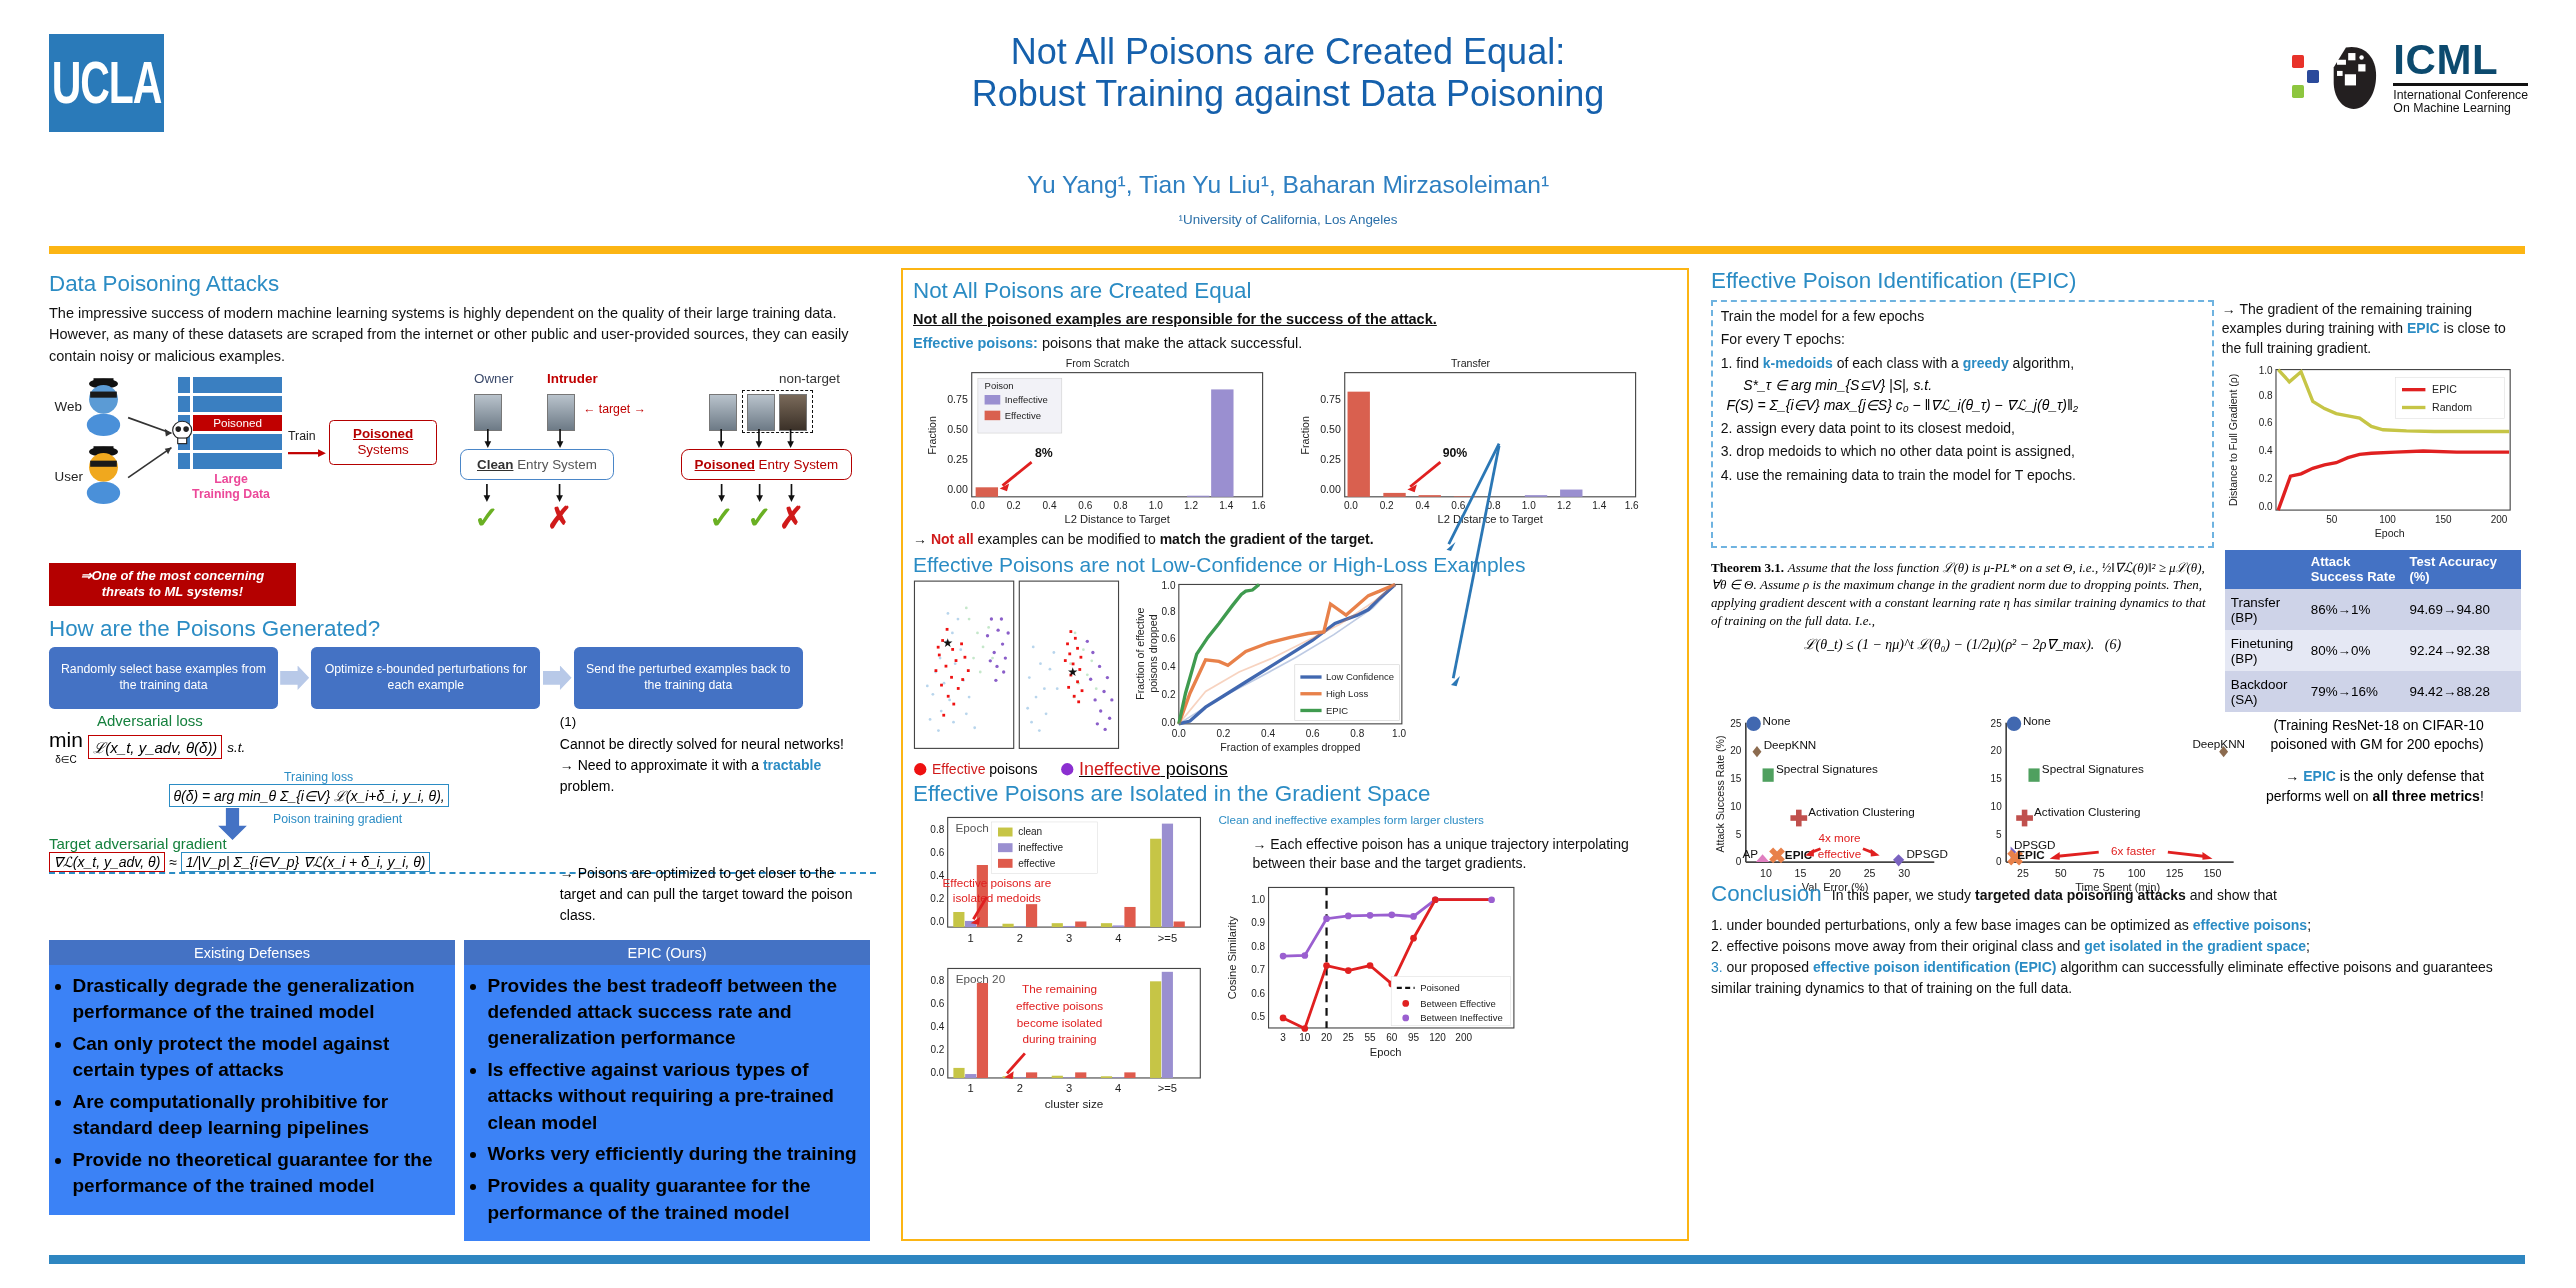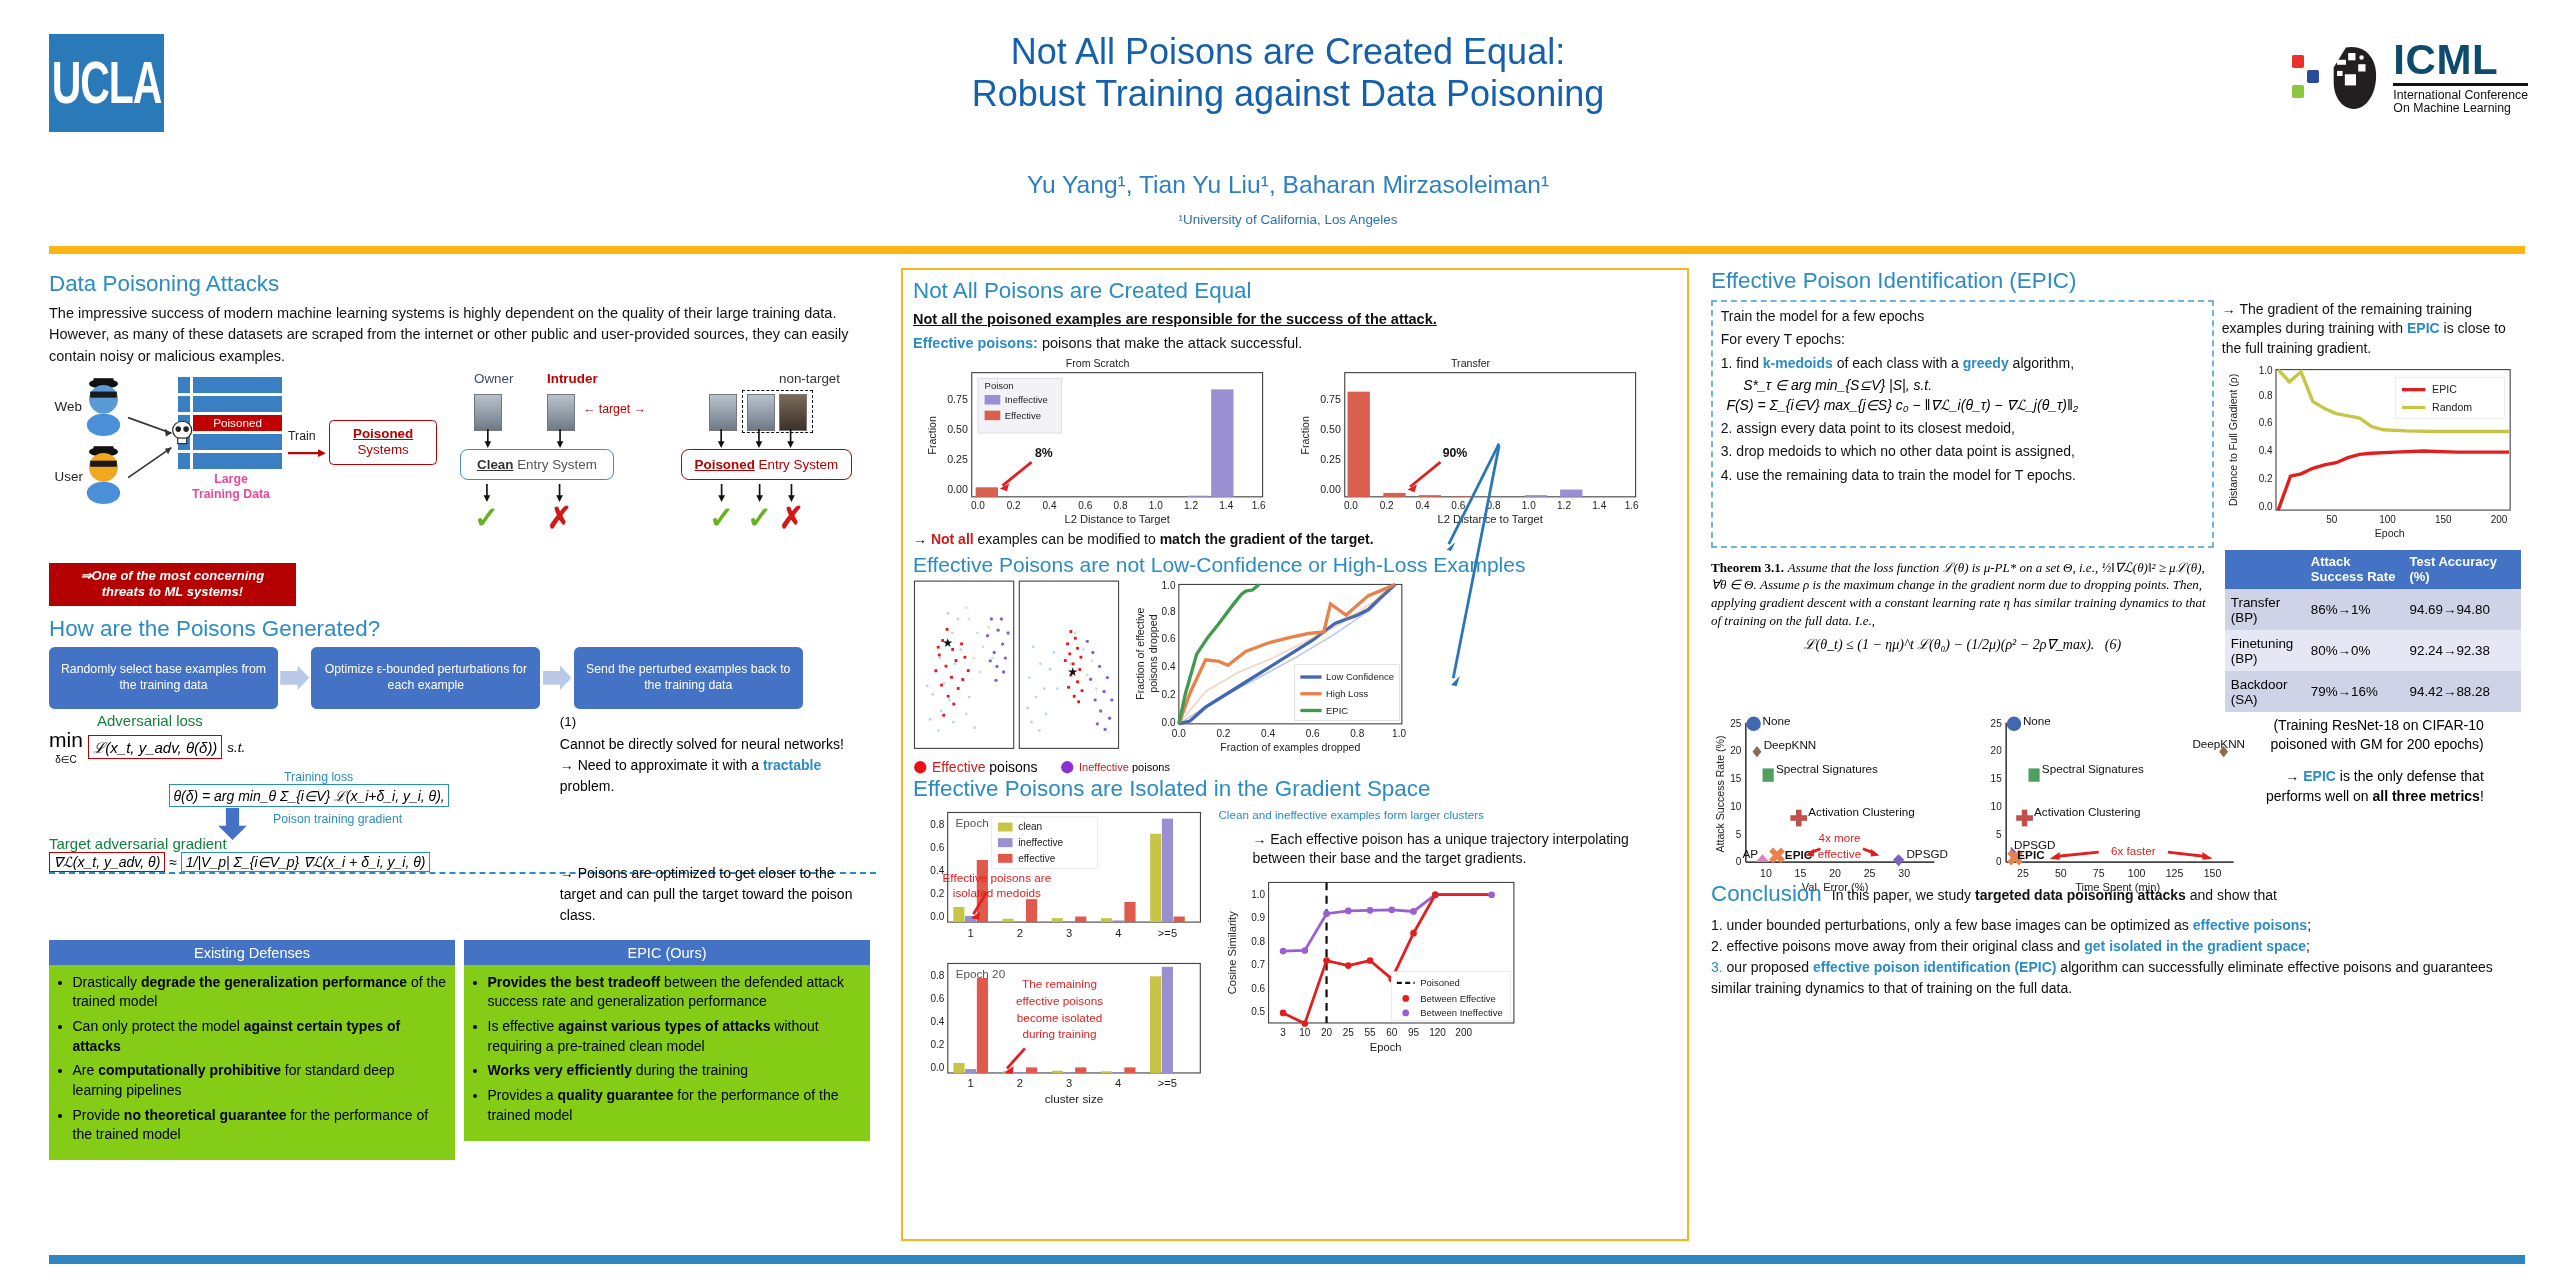--- a/index.html
+++ b/index.html
@@ -48,21 +48,21 @@
   .eqleft{width:503px;}
   .eqright{width:313px;font-size:14px;line-height:1.5;padding-left:7.8px;}
   .lbl-red{color:#15803d;font-size:15px;}
   .lbl-blue{color:#2b8cc4;font-size:12.3px;}
   .boxred{border:1.1px solid #c00000;display:inline-block;padding:1.1px 3.4px;}
   .boxblue{border:1.1px solid #2b8cc4;display:inline-block;padding:1.1px 3.4px;}
   .dashline{border-top:2.2px dashed #2b8cc4;margin:5.6px 0 4.5px;width:827px;}
   .twocols{display:flex;gap:9px;margin-top:7.8px;}
   .defcol{width:406px;}
   .defhead{background:#4472c4;color:#fff;font-size:14.5px;text-align:center;padding:4.5px 0;}
-  .defbody{background:#84cc16;padding:7.8px 9px 10px;font-size:14px;line-height:1.38;}
+  .defbody{background:#3b82f6;padding:7.8px 9px 10px;font-size:19px;line-height:1.38;font-weight:bold;}
   .defbody ul{margin:0;padding-left:14.5px;}
   .defbody li{margin-bottom:5.6px;}
 
   
   .diagram{position:relative;height:184px;margin-top:3.4px;}
   .db-blue{background:#3a7fc1;}
   .redbox{border:1.7px solid #b40000;border-radius:4.5px;color:#b40000;font-weight:bold;text-align:center;
      font-size:13.4px;padding:4.5px 5.6px;line-height:1.25;}
   .bluebox{border:1.7px solid #4a86c8;border-radius:7.8px;color:#555;text-align:center;font-size:13.4px;padding:6.7px 3.4px;}
   .redbox2{border:1.7px solid #b40000;border-radius:7.8px;color:#b40000;text-align:center;font-size:13.4px;padding:6.7px 3.4px;}
@@ -603,21 +603,21 @@
       <div style="display:flex;align-items:center;gap:4.5px;">
         <svg width="14.5" height="14.5" viewBox="0 0 26 26">
             <circle cx="13" cy="13" r="11" fill="#ee1111"></circle>
           </svg>
         <span style="font-size:14px;"><span class="red">Effective</span><span> poisons</span></span>
       </div>
       <div style="display:flex;align-items:center;gap:4.5px;">
         <svg width="14.5" height="14.5" viewBox="0 0 26 26">
             <circle cx="13" cy="13" r="11" fill="#8b2fd0"></circle>
           </svg>
-        <span style="font-size:11px;"><span class="red">Ineffective</span><span> poisons</span></span>
+        <span style="font-size:18px;text-decoration:underline;"><span class="red">Ineffective</span><span> poisons</span></span>
       </div>
     </div>
 
     <div class="h2" style="margin-top:1.1px;">Effective Poisons are Isolated in the Gradient Space</div>
 
     <div style="display:flex;gap:3.4px;">
       <div>
         <svg width="302" height="151" viewBox="0 0 540 270">
           <rect x="62" y="8" width="452" height="196" fill="#fff" stroke="#444" stroke-width="2"></rect>
           <text x="76" y="34" font-size="21" fill="#555">Epoch 10</text>

